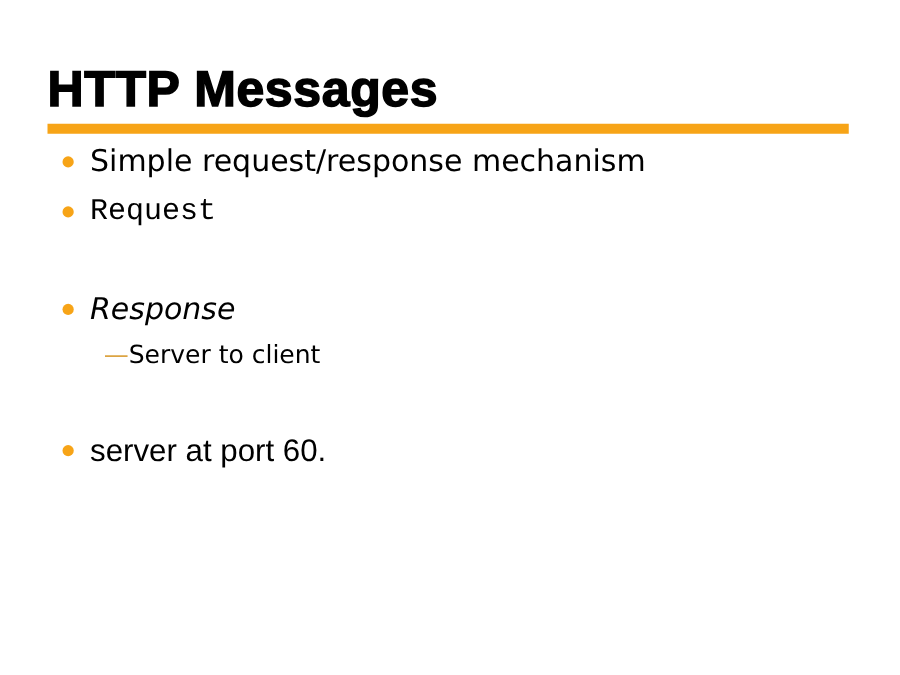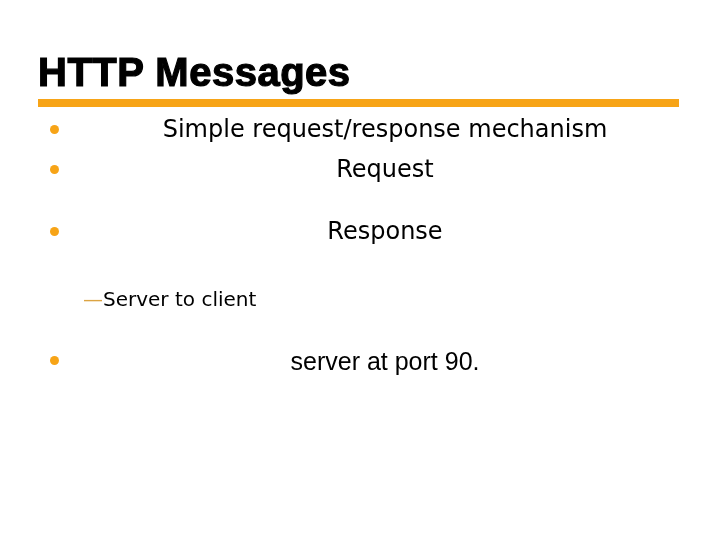--- a/index.html
+++ b/index.html
@@ -47,21 +47,20 @@
     width: 9px;
     height: 9px;
     border-radius: 50%;
   }
   .l1-text {
     display: block;
     margin-left: 24px;
     font-size: 24px;
     line-height: 29px;
     white-space: nowrap;
-    text-align: center;
   }
   .row-sub {
     position: absolute;
     left: 83px;
     width: 600px;
     font-size: 20px;
     line-height: 24px;
     white-space: nowrap;
   }
   .row-sub .dash {
@@ -84,35 +83,35 @@
 
   <div class="title">HTTP Messages</div>
 
   <div class="rule" style="background-color: rgb(247, 164, 23);"></div>
 
   <div class="row" style="top:115px;">
     <span class="dot" style="top: 10px; background-color: rgb(247, 164, 23);"></span>
     <span class="l1-text">Simple request/response mechanism</span>
   </div>
 
-  <div class="row" style="top:155px;">
+  <div class="row" style="top:155px;font-family:Liberation Mono, monospace;">
     <span class="dot" style="top: 10px; background-color: rgb(247, 164, 23);"></span>
     <span class="l1-text">Request</span>
   </div>
 
 
-  <div class="row" style="top:217px;">
+  <div class="row" style="top:233px;font-style:italic;">
     <span class="dot" style="top: 10px; background-color: rgb(247, 164, 23);"></span>
     <span class="l1-text">Response</span>
   </div>
 
-  <div class="row-sub" style="top:287px;">
+  <div class="row-sub" style="top:271px;">
     <span class="dash" style="color: rgb(220, 164, 67);">—</span><span>Server to client</span>
   </div>
 
   <div class="row row-last" style="top:344px;">
     <span class="dot" style="top: 12px; background-color: rgb(247, 164, 23);"></span>
     <span class="l1-text">
-      <span class="line">server at port 90.</span>
+      <span class="line">server at port 60.</span>
     </span>
   </div>
 
 </div>
 
 </body></html>

